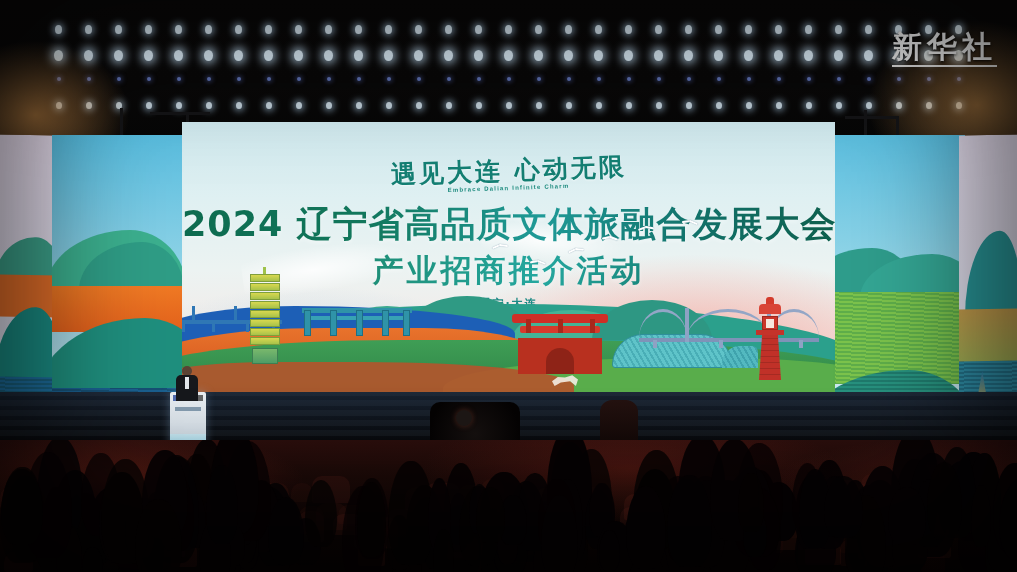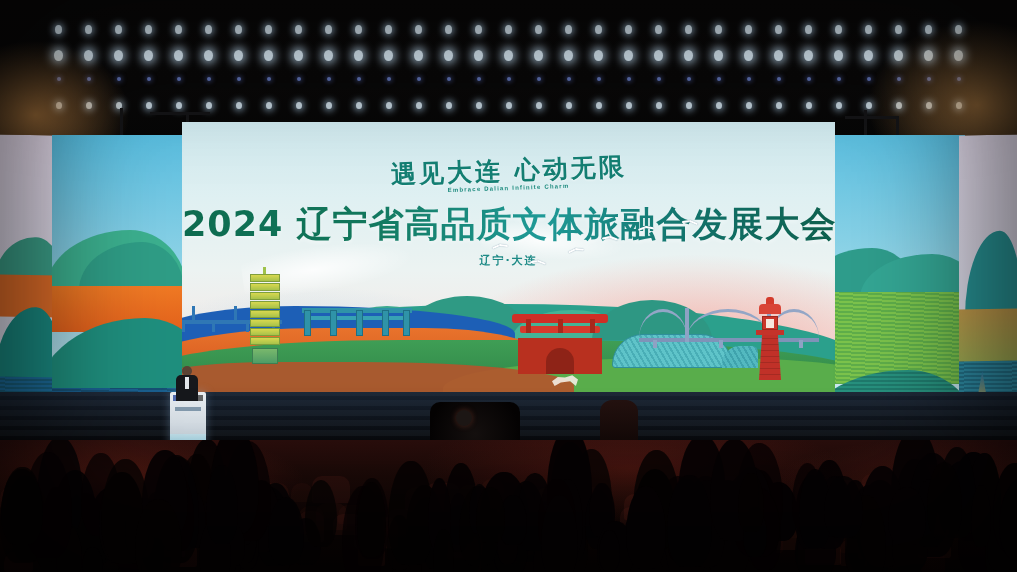--- a/index.html
+++ b/index.html
@@ -629,20 +629,21 @@
   <div class="glow right"></div>
   <div class="glow rightlow"></div>
   <div class="rig r1"></div>
   <div class="rig r2"></div>
   <div class="rig r3"></div>
   <div class="rig r4"></div>
   <div class="rig r5"></div>
   <div class="rig r6"></div>
 
   <div class="watermark">
+    <div class="wm-cn">新华社</div>
     <div class="wm-rule"></div>
   </div>
 
   <div class="wing far-left">
     <div class="sky"></div>
     <div class="layer mt" style="bottom:150px;height:48px;background:#3fa890"></div>
     <div class="layer" style="bottom:118px;height:42px;background:#e8712a"></div>
     <div class="layer mt" style="bottom:50px;height:78px;background:#1b8f86"></div>
     <div class="layer" style="bottom:0;height:58px;background:repeating-linear-gradient(0deg,#1d6e9e 0 2px,#19607f 2px 4px)"></div>
   </div>
@@ -676,20 +677,21 @@
   <div class="main-screen">
     <div class="ms-sky"></div>
     <div class="ms-clouds"></div>
     <div class="ms-clouds c2"></div>
 
 
     <div class="headline">
       <div class="calligraphy">遇见大连 心动无限</div>
       <div class="callig-en">Embrace Dalian Infinite Charm</div>
       <div class="title1">2024 辽宁省高品质文体旅融合发展大会</div>
+      <div class="title2">产业招商推介活动</div>
       <div class="subtitle">辽宁·大连</div>
     </div>
 
     <div class="land">
       <div class="band hillA"></div>
       <div class="hills-far">
         <div class="hill" style="left:0;width:110px;height:34px"></div>
         <div class="hill" style="left:70px;width:130px;height:44px;background:#2f9a84"></div>
         <div class="hill" style="left:180px;width:120px;height:30px;background:#45b396"></div>
         <div class="hill" style="left:260px;width:120px;height:40px;background:#2e9783"></div>

